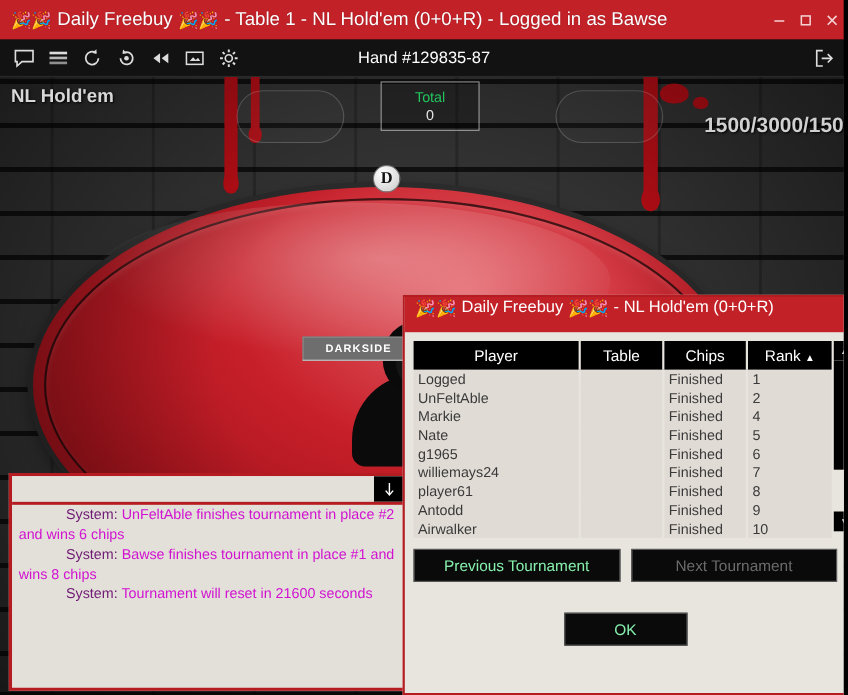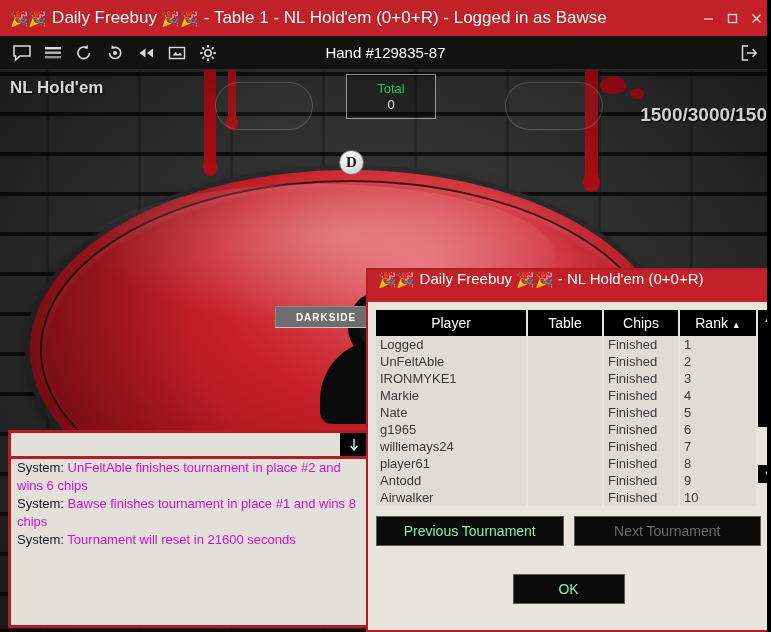--- a/index.html
+++ b/index.html
@@ -100,21 +100,21 @@
              border:3px solid #B51C22;background:#E3DFD9;box-sizing:border-box;}
   .chatinput-row{position:absolute;left:0;top:0;width:100%;height:26px;display:flex;
                  background:#E3DFD9;border-bottom:3px solid #B51C22;box-sizing:border-box;}
   .chatinput{flex:1;height:100%;border:none;outline:none;background:#E3DFD9;
              font-family:"Liberation Sans",sans-serif;font-size:13px;color:#222;padding:0 6px;
              box-sizing:border-box;}
   .chatdown{width:28px;height:100%;background:#000;display:flex;align-items:center;justify-content:center;}
   .chatlog{position:absolute;left:0;top:26px;right:0;bottom:0;overflow:hidden;background:#E3DFD9;
            padding:0 6px;box-sizing:border-box;}
   .cmsg{font-size:13px;line-height:18px;margin:0;}
-  .cmsg .who{color:#0f172a;}
+  .cmsg .who{color:#701a75;margin-left:43px;}
   .cmsg .txt{color:#D112D1;}
   .statsbtn{position:absolute;left:264px;top:509px;width:22px;height:22px;border-radius:4px;
             background:#cfcfcf;border:1px solid #8e8e8e;display:flex;align-items:center;
             justify-content:center;}
 
   
   .dlg{position:absolute;left:366px;top:268px;width:405px;height:364px;background:#E8E4DE;
        border:2px solid #B51C22;box-sizing:border-box;}
   .dlg-title{height:32px;background:#C22128;display:flex;align-items:flex-start;padding-left:10px;
              box-sizing:border-box;}
@@ -369,26 +369,20 @@
               <td>Finished</td>
               <td>1</td>
             </tr>
             <tr>
               <td>UnFeltAble</td>
               <td></td>
               <td>Finished</td>
               <td>2</td>
             </tr>
             <tr>
-              <td>IRONMYKE1</td>
-              <td></td>
-              <td>Finished</td>
-              <td>3</td>
-            </tr>
-            <tr>
               <td>Markie</td>
               <td></td>
               <td>Finished</td>
               <td>4</td>
             </tr>
             <tr>
               <td>Nate</td>
               <td></td>
               <td>Finished</td>
               <td>5</td>

